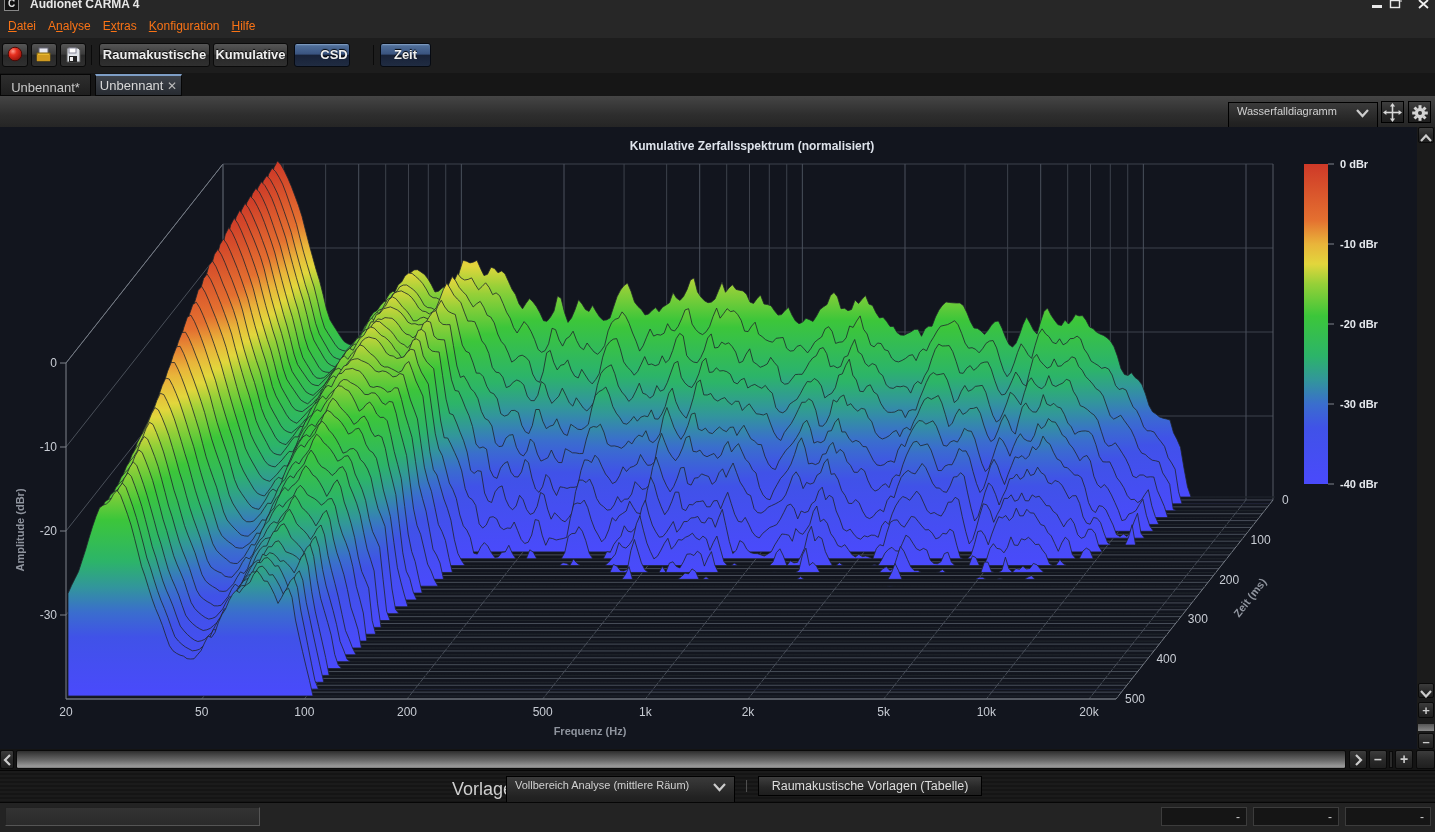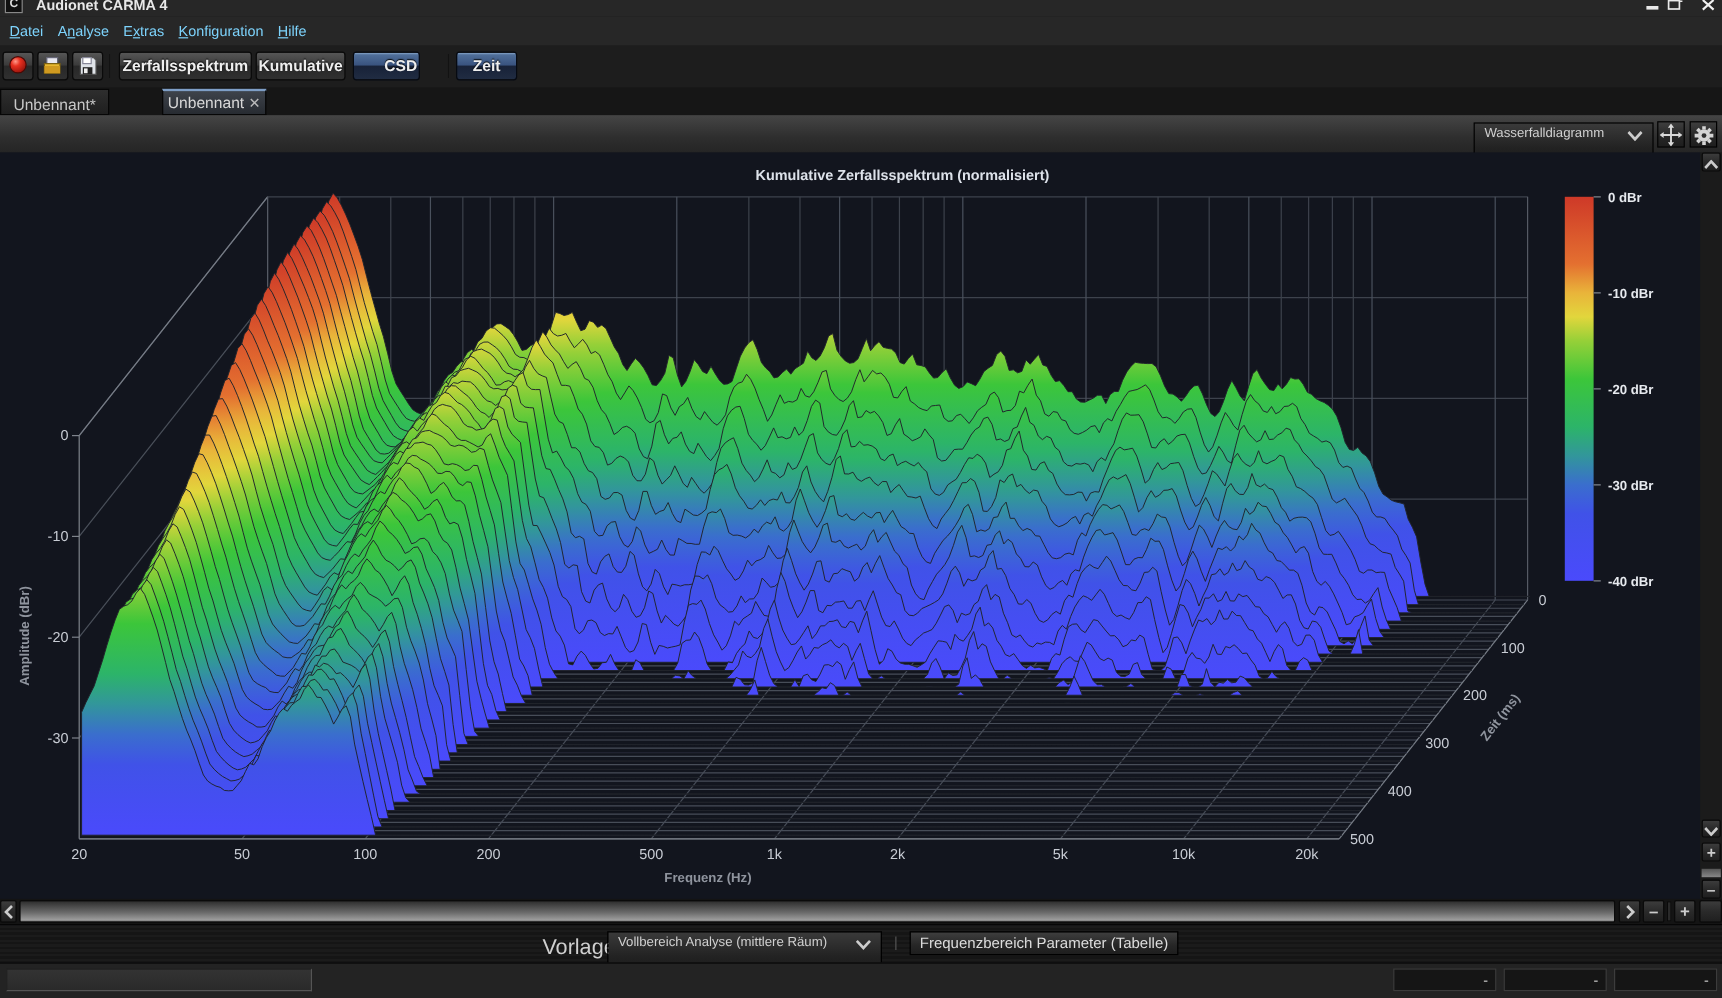--- a/index.html
+++ b/index.html
@@ -3,37 +3,37 @@
 <meta charset="utf-8">
 <style>
   * { margin:0; padding:0; box-sizing:border-box; }
   html,body { width:1435px; height:832px; overflow:hidden; background:#1e1e1e;
     font-family:"Liberation Sans", sans-serif; }
   .titlebar { position:absolute; left:0; top:0; width:1435px; height:14px; background:#272727; }
   .appicon { position:absolute; left:4px; top:-4px; width:15px; height:15px; background:#111;
     border:1px solid #888; color:#ddd; font-weight:bold; font-size:10px; text-align:center; line-height:14px;}
   .apptitle { position:absolute; left:30px; top:-3px; color:#e8e8e8; font-weight:bold; font-size:12px; }
   .menubar { position:absolute; left:0; top:14px; width:1435px; height:24px; background:#272727;
-    color:#7dd3fc; font-size:12px; }
+    color:#f97316; font-size:12px; }
   .menubar span { display:inline-block; margin-left:12px; margin-top:5px; }
   .menubar span:first-child { margin-left:8px; }
   .toolbar { position:absolute; left:0; top:38px; width:1435px; height:35px; background:#1d1d1d; }
   .tbtn { position:absolute; top:5px; height:24px; border-radius:3px; border:1px solid #0a0a0a;
     background:linear-gradient(#565656,#3c3c3c 45%,#282828 52%,#303030); }
   .ibtn { width:26px; }
   .txtbtn { color:#efefef; font-weight:bold; font-size:13px; text-align:center;
     text-shadow:0 -1px 1px #000; padding-top:3px; }
   .bluebtn { background:linear-gradient(#8aa8cc 0%,#4f6e99 8%,#3a5480 45%,#182238 52%,#202c42);
     border:1px solid #060a12; }
   .tsep { position:absolute; top:7px; width:1px; height:20px; background:#3a3a3a; border-right:1px solid #0a0a0a;}
   .tabrow { position:absolute; left:0; top:73px; width:1435px; height:23px; background:#161616; }
   .tab { position:absolute; top:1px; height:22px; font-size:13px; color:#c8c8c8; text-align:center; }
   .tab1 { left:0px; width:91px; background:linear-gradient(#2e2e2e,#1f1f1f); border:1px solid #060606; padding-top:5px;}
   .tab2 { left:95px; width:87px; background:linear-gradient(#3e434b,#272b31); border:1px solid #060606;
-    border-top:2px solid #7e9ec6; padding-top:2px; color:#d8d8d8;margin-left:40px;}
+    border-top:2px solid #7e9ec6; padding-top:2px; color:#d8d8d8;}
   .hdrstrip { position:absolute; left:0; top:96px; width:1435px; height:31px;
     background:linear-gradient(#454545,#2e2e2e 60%,#252525); }
   .combo { position:absolute; height:36px; background:linear-gradient(#3a3a3a,#222 60%,#1a1a1a);
     border:1px solid #000; color:#d0d0d0; font-size:11px; }
   .hbtn { position:absolute; background:linear-gradient(#3e3e3e,#262626 60%,#1e1e1e); border:1px solid #000;
     color:#ddd; text-align:center; }
   .chart { position:absolute; left:0; top:127px; width:1417px; height:730px; background:#12151e; }
   .vsb { position:absolute; left:1417px; top:127px; width:18px; height:622px; background:#1b1b1b;}
   .sbtn { position:absolute; background:linear-gradient(#3c3c3c,#2a2a2a 50%,#1f1f1f); border:1px solid #0a0a0a;
     border-radius:2px; color:#ccc; text-align:center; }
@@ -76,21 +76,21 @@
       <path d="M5 9 h13 v8 h-13 z" fill="#e8b830" stroke="#7a5f10"></path>
       <path d="M5 11 h13 v6 h-13 z" fill="#d09a20"></path>
       </svg></div>
     <div class="tbtn ibtn" style="left:60px;"><svg width="24" height="22">
       <path d="M6 4 h11 l2 2 v12 h-13 z" fill="#dfe3e8" stroke="#555"></path>
       <rect x="8" y="4" width="7" height="5" fill="#fff" stroke="#889"></rect>
       <rect x="8" y="12" width="8" height="6" fill="#222"></rect>
       <rect x="9" y="13" width="3" height="4" fill="#eee"></rect>
       </svg></div>
     <div class="tsep" style="left:91px;"></div>
-    <div class="tbtn txtbtn" style="left:99px; width:111px;">Zerfallsspektrum</div>
+    <div class="tbtn txtbtn" style="left:99px; width:111px;">Raumakustische</div>
     <div class="tbtn txtbtn" style="left:213px; width:75px;">Kumulative</div>
     <div class="tbtn txtbtn bluebtn" style="left:294px; width:56px;padding-left:24px;">CSD</div>
     <div class="tsep" style="left:373px;"></div>
     <div class="tbtn txtbtn bluebtn" style="left:380px; width:51px;">Zeit</div>
   </div>
   <div class="tabrow">
     <div class="tab tab1">Unbennant*</div>
     <div class="tab tab2">Unbennant <span style="color:#bbb; font-size:12px;">✕</span></div>
   </div>
   <div class="hdrstrip">
@@ -717,20 +717,20 @@
     <div class="sbtn" style="left:1416px; top:1px; width:19px; height:19px;"></div>
   </div>
   <div class="vorlrow">
     <div style="position:absolute; left:452px; top:8px; color:#cfcfcf; font-size:18px;">Vorlagen</div>
     <div class="combo" style="left:506px; top:5px; width:229px; padding:2px 0 0 8px;">Vollbereich Analyse (mittlere Räum)
       <svg width="13" height="9" style="position:absolute; right:8px; top:6px;">
         <path d="M1 1 L6.5 7 L12 1" stroke="#ccc" stroke-width="2.2" fill="none"></path>
       </svg>
     </div>
     <div style="position:absolute; left:745px; top:7px; color:#555; font-size:12px;">|</div>
-    <div class="hbtn" style="left:758px; top:5px; width:224px; height:20px; font-size:12.5px; padding-top:2px;">Frequenzbereich Parameter (Tabelle)</div>
+    <div class="hbtn" style="left:758px; top:5px; width:224px; height:20px; font-size:12.5px; padding-top:2px;">Raumakustische Vorlagen (Tabelle)</div>
   </div>
   <div class="statusrow">
     <div style="position:absolute; left:5px; top:4px; width:255px; height:19px; background:linear-gradient(#333,#2a2a2a); border:1px solid #555; border-color:#222 #555 #555 #222;"></div>
     <div class="sfield" style="left:1161px; width:86px;">-</div>
     <div class="sfield" style="left:1253px; width:86px;">-</div>
     <div class="sfield" style="left:1345px; width:86px;">-</div>
   </div>
 
 </body></html>

